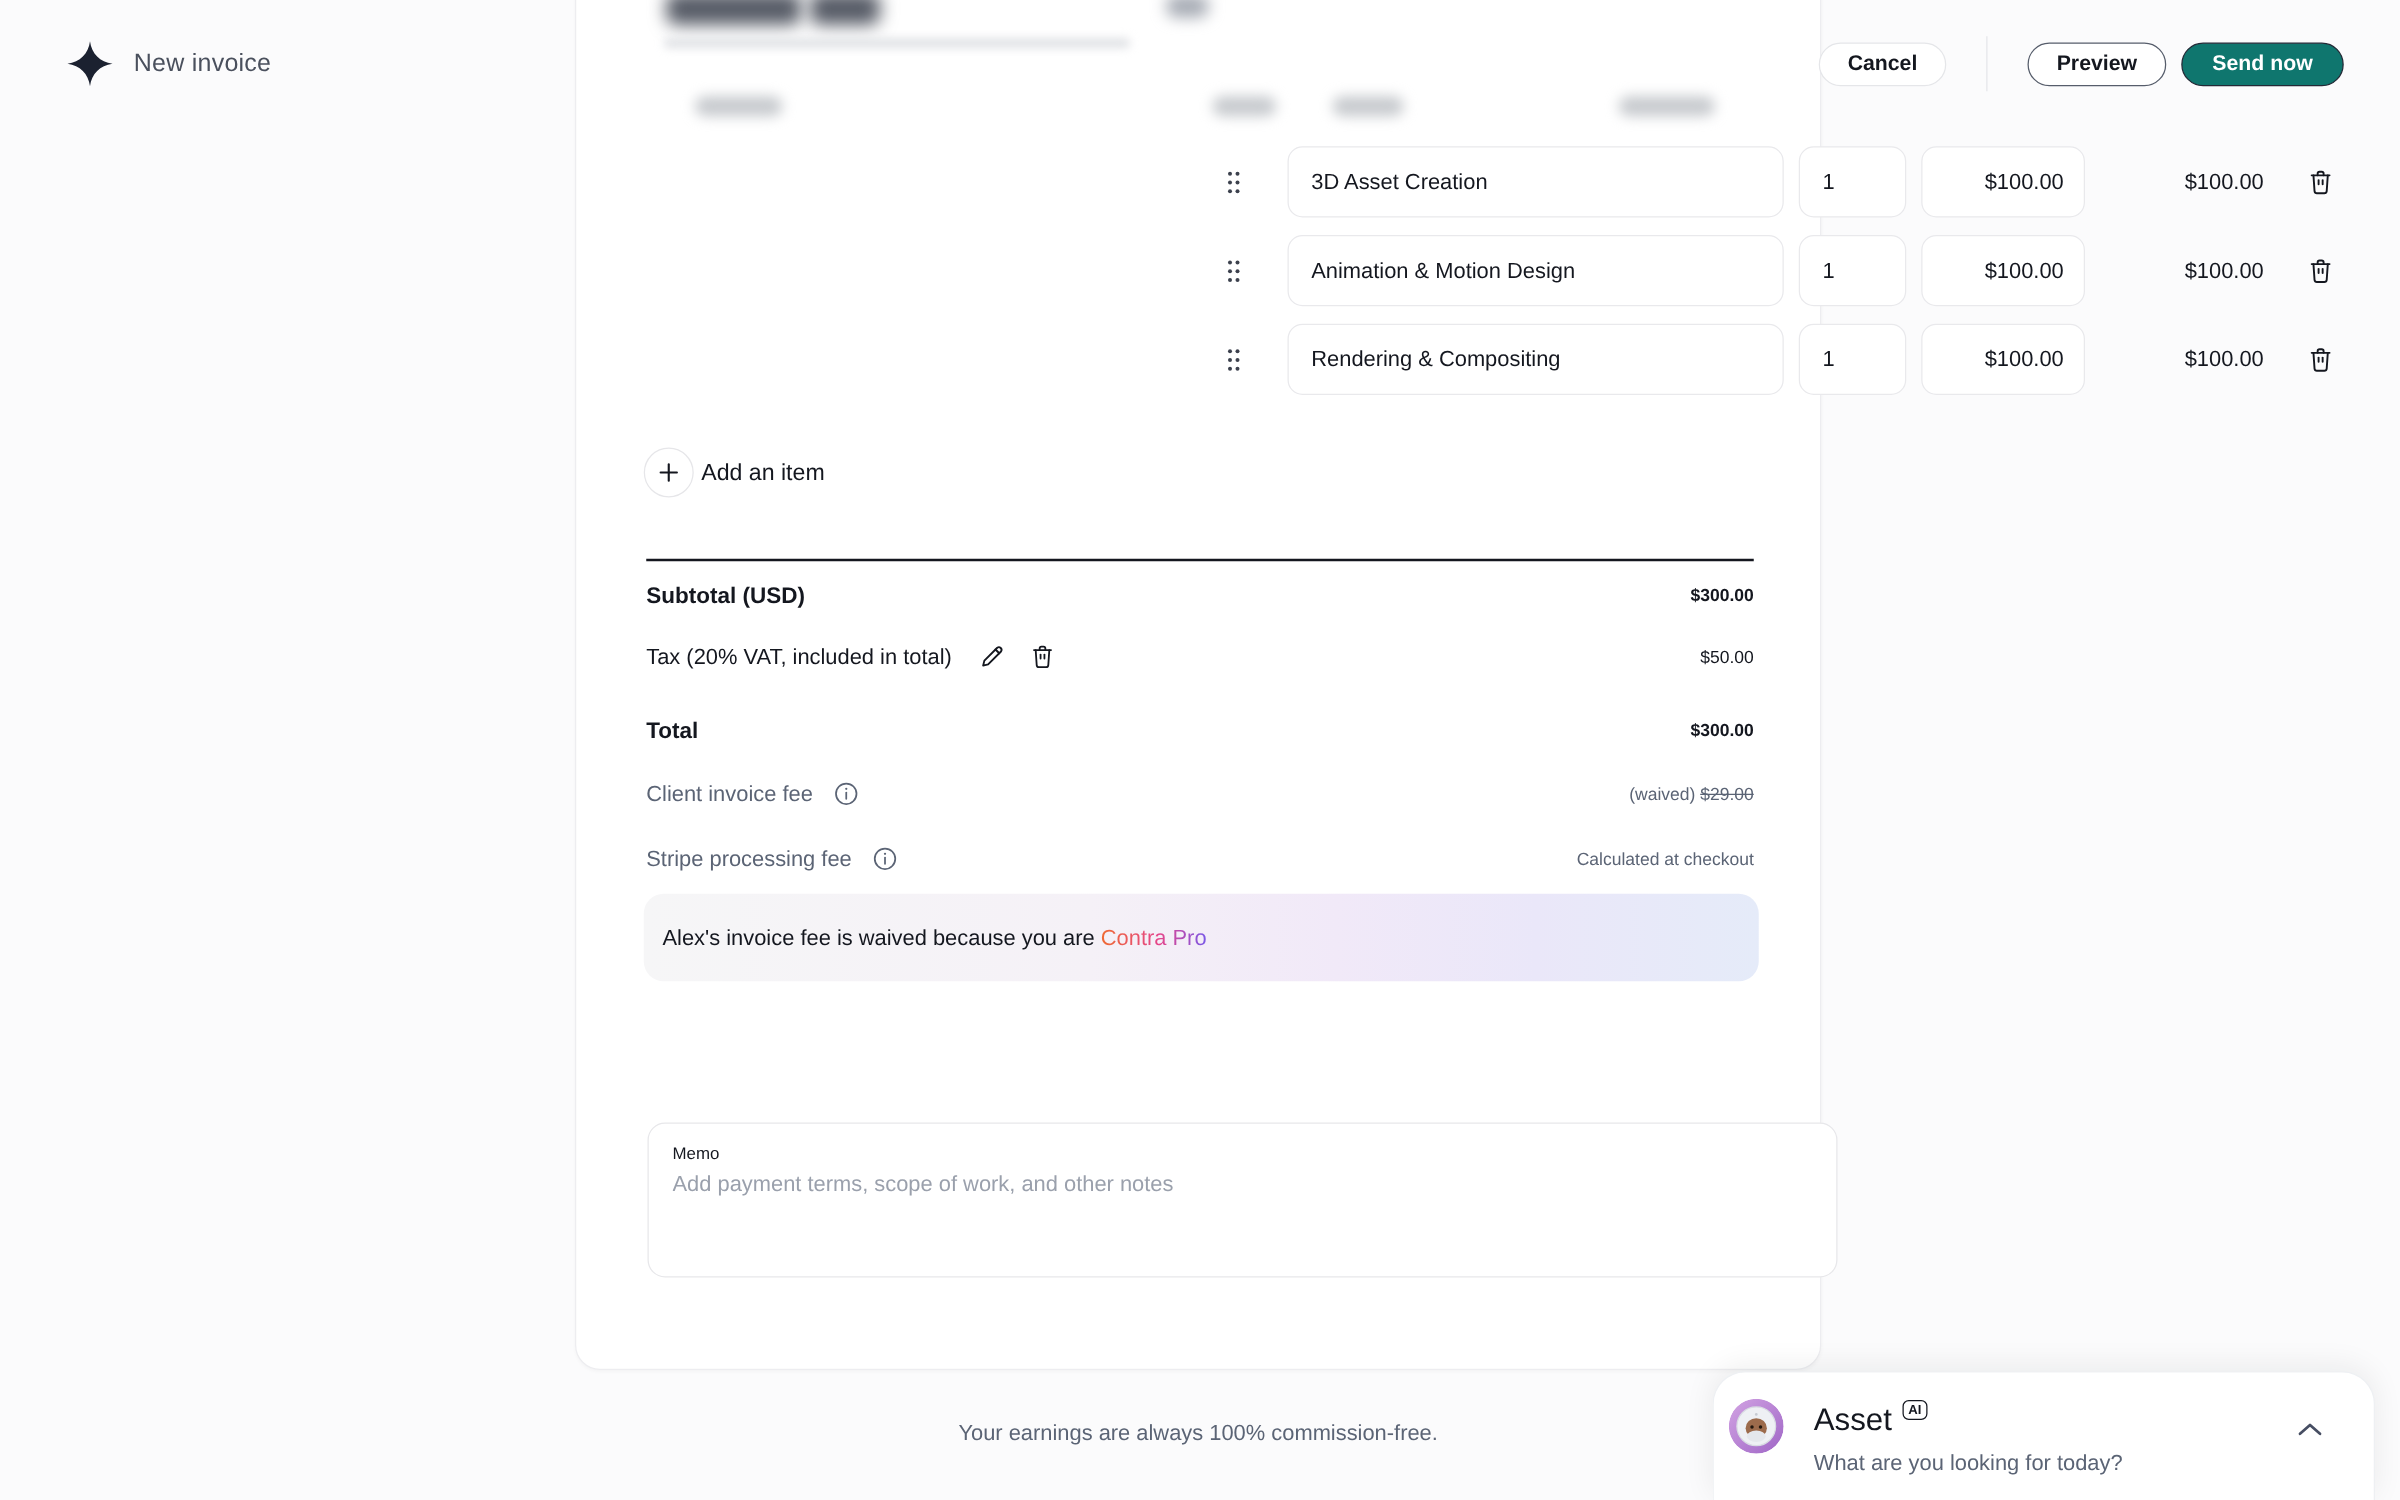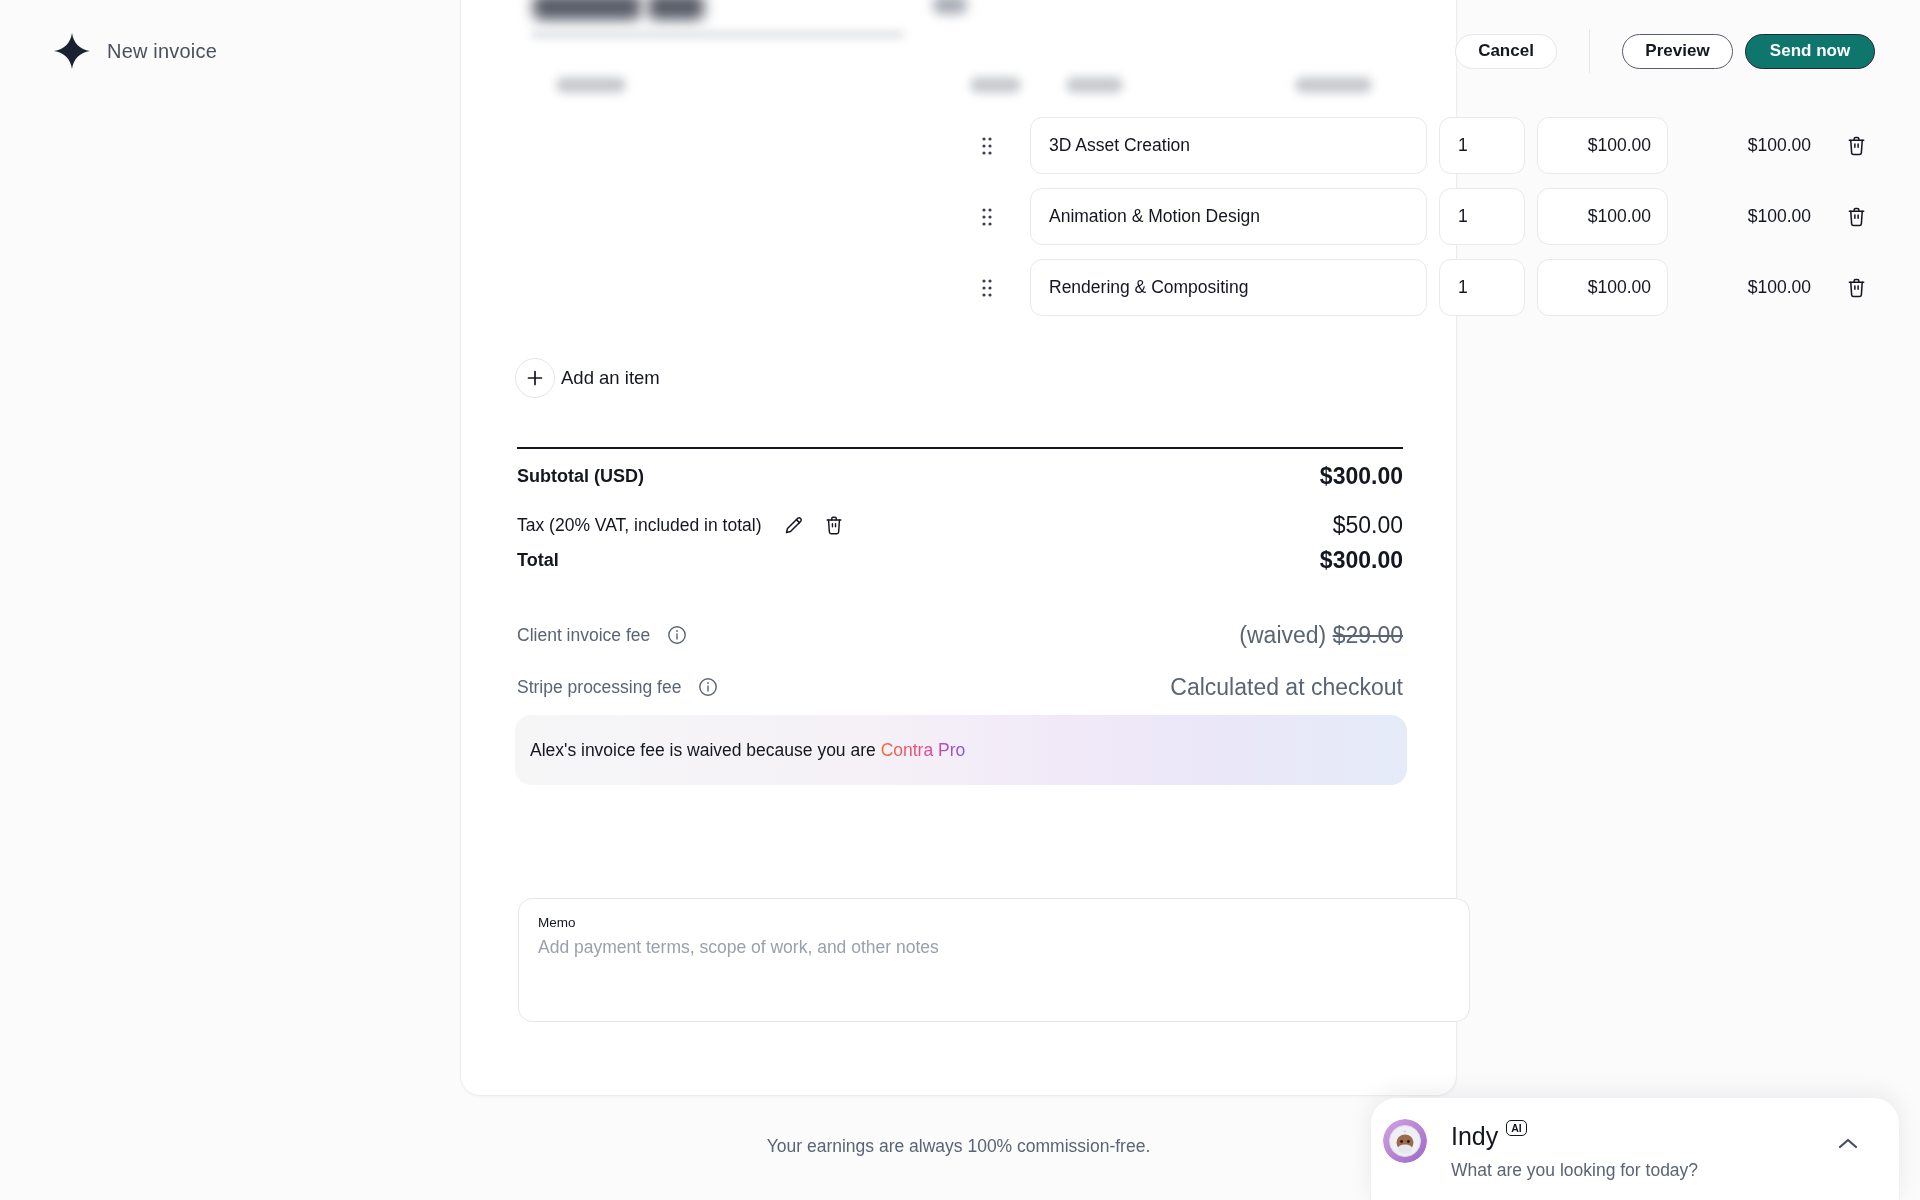--- a/index.html
+++ b/index.html
@@ -56,21 +56,21 @@
               background:none; border:none; font-family:"Liberation Sans",sans-serif; }
   .add-circle { width:40px; height:40px; border-radius:50%; border:1px solid #e6e6e9; background:#fff;
                 display:flex; align-items:center; justify-content:center; }
   .add-label { font-size:18.5px; color:#14171f; }
 
   
   .sum-divider { position:absolute; left:517px; top:447px; width:886px; height:2px; background:#14171f; }
   .sum-row { position:absolute; left:517px; width:886px; display:flex; align-items:center; }
   .sum-label { font-size:17.5px; }
   .bold { font-weight:700; font-size:18px; }
-  .sum-value { margin-left:auto; font-size:23px; }
+  .sum-value { margin-left:auto; font-size:14px; }
   .muted { color:#5b6475; }
   .icon-btn { background:none; border:none; cursor:pointer; display:inline-flex; align-items:center; padding:0; }
   .strike { text-decoration:line-through; }
 
   
   .banner { position:absolute; left:515px; top:715px; width:892px; height:70px; border-radius:16px;
             background:linear-gradient(90deg,#f6f6f7 0%,#f5f1f7 40%,#f1e9f8 62%,#eae7f9 80%,#e5ebf9 100%);
             display:flex; align-items:center; padding:0 15px; }
   .banner-text { font-size:17.5px; color:#14171f; }
   .grad-text { background:linear-gradient(90deg,#ef6a33 0%,#e5458b 55%,#7a57e6 100%);
@@ -246,21 +246,21 @@
         <path d="M3.5 6h15"></path>
           <path d="M8.5 6V4.6c0-.9.7-1.6 1.6-1.6h1.8c.9 0 1.6.7 1.6 1.6V6"></path>
         <path d="M5 6l.9 13.2c.1 1 .9 1.8 2 1.8h6.2c1.1 0 1.9-.8 2-1.8L17 6"></path>
         <path d="M9.3 10v3.4"></path>
           <path d="M12.7 10v3.4"></path>
         </svg>
     </button>
     <span class="sum-value">$50.00</span>
   </div>
 
-  <div class="sum-row" style="top:548px; height:24px;">
+  <div class="sum-row" style="top:572px; height:24px;">
     <span class="sum-label bold">Total</span>
     <span class="sum-value bold">$300.00</span>
   </div>
 
   <div class="sum-row" style="top:622px; height:26px;">
     <span class="sum-label muted">Client invoice fee</span>
     <span class="icon-btn" style="margin-left:17px">
       <svg width="20" height="20" viewBox="0 0 20 20" fill="none" stroke="#5b6475" stroke-width="1.4" stroke-linecap="round">
         <circle cx="10" cy="10" r="8.2"></circle>
           <path d="M10 9v5"></path>
@@ -308,21 +308,21 @@
         <circle cx="22" cy="22" r="15.5" fill="#eef0f4"></circle>
         <circle cx="22" cy="22" r="15.5" fill="none" stroke="#d8dbe2" stroke-width="1"></circle>
         <ellipse cx="22" cy="23.5" rx="8.5" ry="8" fill="#9c6b4c"></ellipse>
         <circle cx="18.6" cy="22.5" r="1.4" fill="#23180f"></circle>
         <circle cx="25.4" cy="22.5" r="1.4" fill="#23180f"></circle>
         <ellipse cx="22" cy="30" rx="7.5" ry="4.6" fill="#e4e7ec"></ellipse>
         <circle cx="22" cy="12.5" r="1.1" fill="#c7cbd3"></circle>
       </svg>
     </div>
     <div class="assistant-name-row">
-      <span class="assistant-name">Indy</span>
+      <span class="assistant-name">Asset</span>
       <span class="ai-badge">AI</span>
     </div>
     <div class="assistant-sub">What are you looking for today?</div>
     <button class="assistant-chevron">
       <svg width="22" height="14" viewBox="0 0 22 14" fill="none" stroke="#474e63" stroke-width="2.2" stroke-linecap="round" stroke-linejoin="round">
         <path d="M3 11l8-7 8 7"></path>
         </svg>
     </button>
   </div>
 

